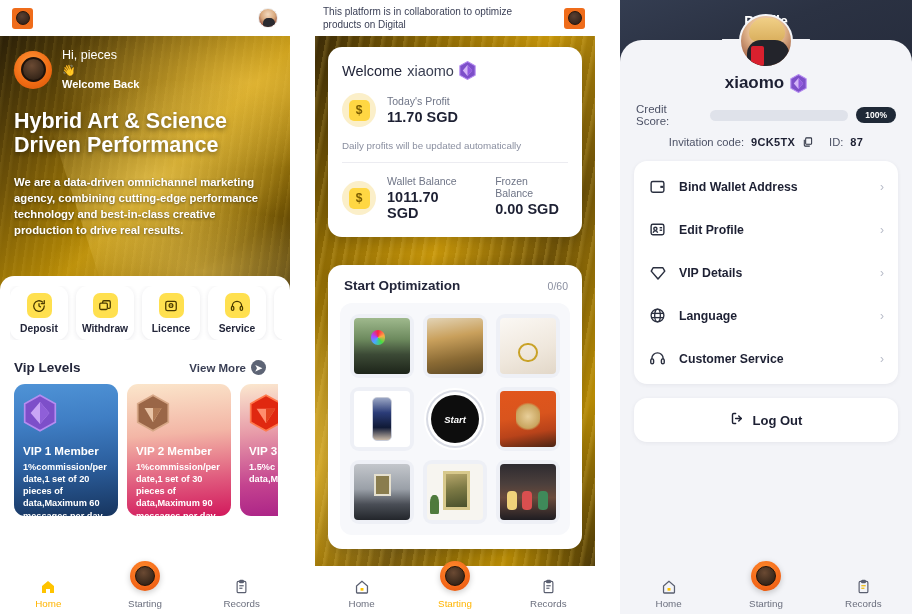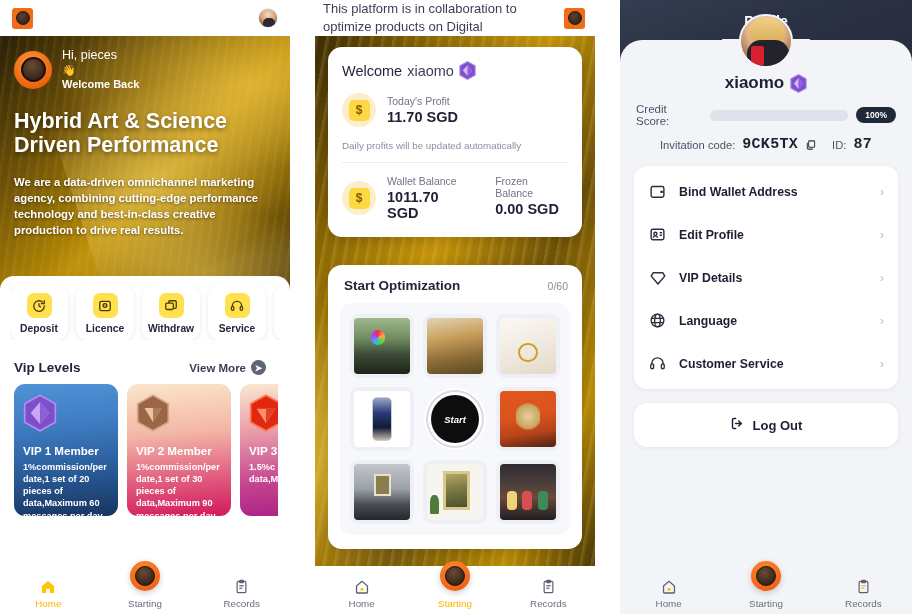--- a/index.html
+++ b/index.html
@@ -148,21 +148,21 @@
     width:20px;height:20px;border-radius:50%; display:block;
     background: radial-gradient(circle at 42% 32%, #6b4a33 0%, #3c2a1c 65%, #241710 100%);
     border:1.5px solid #1d120b;
   }
 
   
   .p2-notice {
     height: 36px; background:#fff; display:flex; align-items:center;
     justify-content:space-between; padding:0 10px 0 8px; gap:8px;
   }
-  .p2-notice p { font-size:13px; color:#3a3f55; line-height:1.35; max-width:205px; }
+  .p2-notice p { font-size:10px; color:#3a3f55; line-height:1.35; max-width:205px; }
   .p2-body {
     position:absolute; top:36px; left:0; right:0; bottom:0; overflow:hidden;
     background:
       radial-gradient(ellipse 80% 40% at 20% 70%, rgba(255,224,130,.45) 0%, rgba(120,86,5,0) 60%),
       linear-gradient(118deg,#3a2a07 0%, #8a6704 20%, #c4940a 40%, #6e5208 60%, #b98c05 80%, #2a1f08 100%);
   }
   .p2-body::before{
     content:""; position:absolute; inset:0;
     background: repeating-linear-gradient(100deg, rgba(255,218,105,.16) 0px, rgba(255,218,105,.16) 1.5px, rgba(0,0,0,0) 5px, rgba(0,0,0,0) 11px);
   }
@@ -259,21 +259,21 @@
     width:142px; height:11px; border-radius:7px; background:#dfe2ea; position:relative;
   }
   .cs-pill {
     background:#1f2937; color:#fff; font-size:8.5px; font-weight:700;
     padding:3px 9px; border-radius:9px;
   }
   .inv-row {
     display:flex; align-items:center; justify-content:center; gap:7px;
     margin-top:9px; font-size:11.2px; color:#4d5266;
   }
-  .inv-row b { color:#1d2033; font-size:15px; letter-spacing:.3px;font-family:Liberation Mono, monospace; }
+  .inv-row b { color:#1d2033; font-size:11px; letter-spacing:.3px; }
   .copy-ico { width:11px; height:12px; display:inline-block; }
   .stats {
     display:flex; gap:11px; padding: 14px 14px 0 14px;
   }
   .stat {
     flex:1; background:#fff; border-radius:11px; padding:9px 6px 10px 6px; text-align:center;
     box-shadow: 0 1px 4px rgba(40,40,70,.07);
   }
   .stat .s-l { font-size:9.5px; color:#8a8fa0; margin-bottom:3px; }
   .stat .s-v { font-size:13px; font-weight:800; color:#1d2033; }
@@ -337,36 +337,36 @@
                 <polyline points="21 3 21 8 16 8"></polyline>
                 <path d="M12 8v4l2.5 1.5"></path>
             </svg>
           </div>
           <div class="q-label">Deposit</div>
         </div>
 
         <div class="q-item">
           <div class="q-ico">
             <svg width="14" height="14" viewBox="0 0 24 24" fill="none" stroke="#4a3a00" stroke-width="2.2">
+              <rect x="3" y="7" width="13" height="11" rx="2"></rect>
+                <path d="M8 7V5a2 2 0 0 1 2-2h9a2 2 0 0 1 2 2v9a2 2 0 0 1-2 2h-2"></path>
+            </svg>
+          </div>
+          <div class="q-label">Withdraw</div>
+        </div>
+
+        <div class="q-item">
+          <div class="q-ico">
+            <svg width="14" height="14" viewBox="0 0 24 24" fill="none" stroke="#4a3a00" stroke-width="2.2">
               <rect x="3" y="4" width="18" height="16" rx="3"></rect>
                 <circle cx="12" cy="11" r="3.2"></circle>
                 <path d="M12 9.6l.5 1h1.1l-.9.7.35 1.1-1.05-.65-1.05.65.35-1.1-.9-.7h1.1z" fill="#4a3a00" stroke="none"></path>
             </svg>
           </div>
           <div class="q-label">Licence</div>
-        </div>
-
-        <div class="q-item">
-          <div class="q-ico">
-            <svg width="14" height="14" viewBox="0 0 24 24" fill="none" stroke="#4a3a00" stroke-width="2.2">
-              <rect x="3" y="7" width="13" height="11" rx="2"></rect>
-                <path d="M8 7V5a2 2 0 0 1 2-2h9a2 2 0 0 1 2 2v9a2 2 0 0 1-2 2h-2"></path>
-            </svg>
-          </div>
-          <div class="q-label">Withdraw</div>
         </div>
 
         <div class="q-item">
           <div class="q-ico">
             <svg width="14" height="14" viewBox="0 0 24 24" fill="none" stroke="#4a3a00" stroke-width="2.2">
               <path d="M4 13v-1a8 8 0 0 1 16 0v1"></path>
                 <rect x="2.5" y="12.5" width="4" height="7" rx="2"></rect>
                 <rect x="17.5" y="12.5" width="4" height="7" rx="2"></rect>
             </svg>
           </div>

